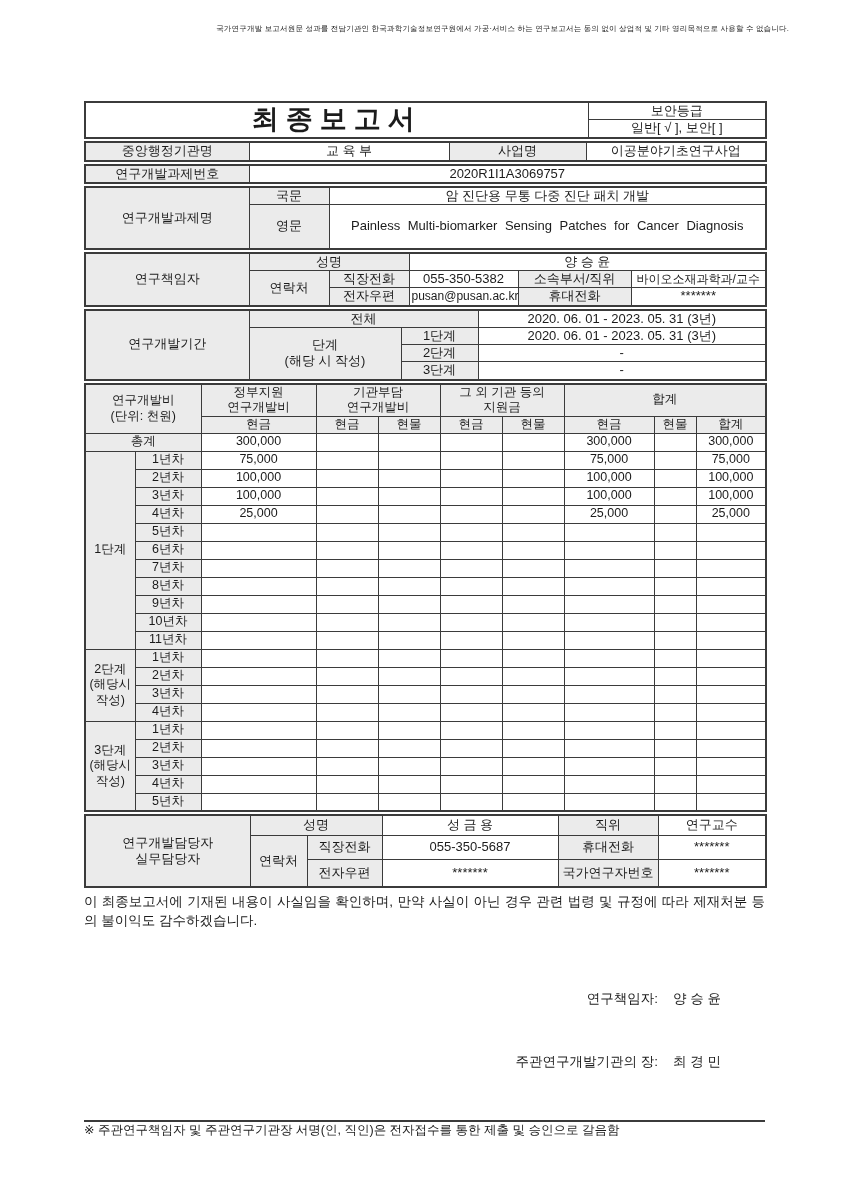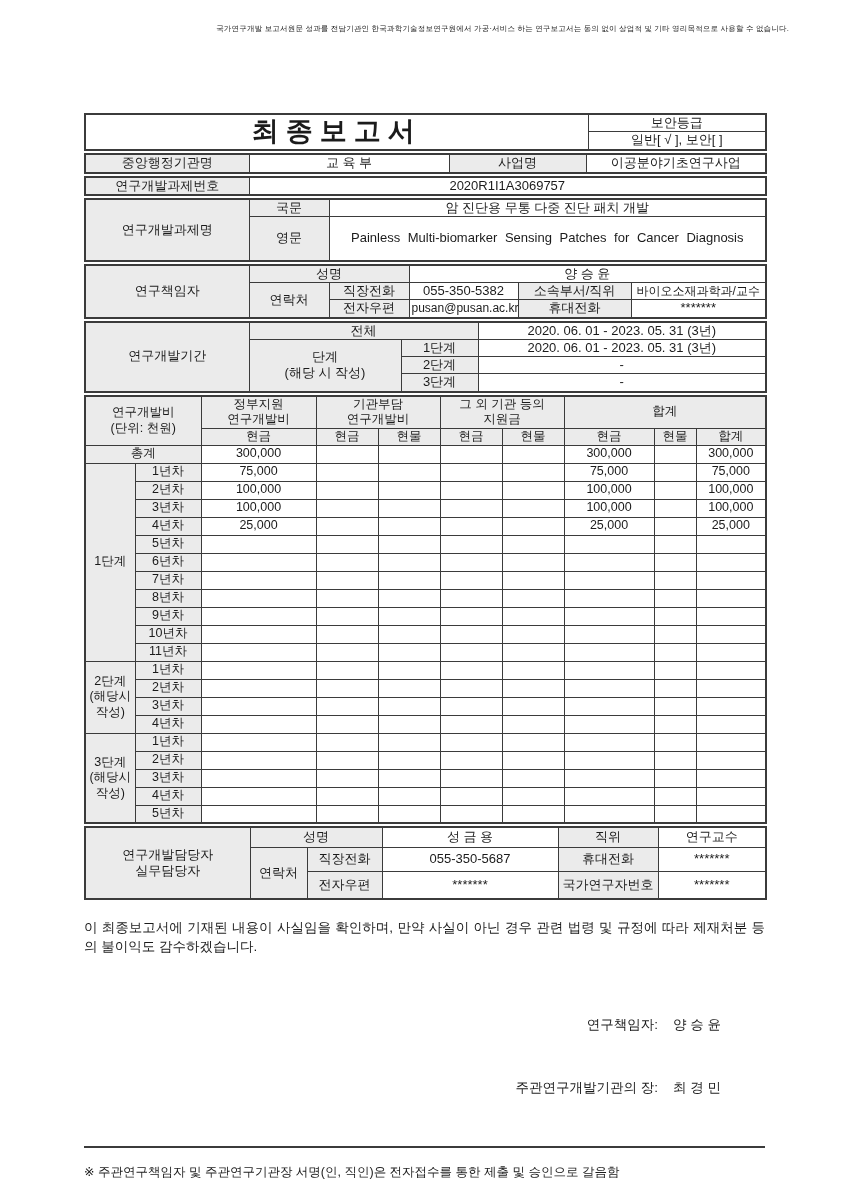--- a/index.html
+++ b/index.html
@@ -1,43 +1,43 @@
 <!DOCTYPE html>
 <html><head>
 <meta charset="utf-8">
 <style>
   html,body{margin:0;padding:0;background:#ffffff;}
   body{width:849px;height:1200px;font-family:"Liberation Sans","DejaVu Sans",sans-serif;color:#1b1b1b;}
   .page{position:relative;width:797px;height:1200px;background:#fff;overflow:hidden;}
   .disclaimer{position:absolute;top:24px;right:8px;font-size:7.5px;letter-spacing:0.2px;color:#1b1b1b;}
   .content{position:absolute;left:84px;top:97px;width:681px;}
   table{border-collapse:collapse;table-layout:fixed;width:681px;margin-top:2px;border:2px solid #3b3b3b;}
-  table.first{margin-top:16px;}
+  table.first{margin-top:4px;}
   td{border:1px solid #3b3b3b;font-size:13px;text-align:center;vertical-align:middle;padding:0 2px;overflow:hidden;line-height:1.25;}
   tr{height:17px;}
   .lbl{background:#ebebeb;}
   .pre{white-space:pre-line;}
   .title-cell{font-size:27px;font-weight:bold;letter-spacing:7px;background:#fff;}
   .sec-cell{font-size:13px;}
   .eng-row{height:44px;}
   .eng{word-spacing:4px;}
   .num{font-size:12.5px;}
   .budget td{font-size:12.5px;}
   .budget .h1{height:30px;}
   .budget tr{height:18px;}
   .budget .hdr2{height:17px;}
   .group-lbl{white-space:pre-line;font-size:12.5px;}
   .contact .r1{height:20px;}
   .contact .r2{height:24px;}
   .contact .r3{height:28px;}
-  .statement{margin-top:18px;font-size:13.5px;line-height:19px;text-align:justify;}
+  .statement{margin-top:4px;font-size:13.5px;line-height:19px;text-align:justify;}
   .dateline{margin-top:4px;font-size:13.5px;text-align:right;padding-right:16px;white-space:pre;}
   .sigs{margin-top:16px;font-size:13.5px;line-height:21px;text-align:right;padding-right:44px;white-space:pre;}
   .rule{margin-top:6px;border-top:2px solid #3b3b3b;}
-  .footnote{margin-top:16px;font-size:12.5px;}
+  .footnote{margin-top:0;font-size:12.5px;}
 </style>
 </head>
 <body>
 
 <div class="page">
 
   <div class="disclaimer">국가연구개발 보고서원문 성과를 전담기관인 한국과학기술정보연구원에서 가공·서비스 하는 연구보고서는 동의 없이 상업적 및 기타 영리목적으로 사용할 수 없습니다.</div>
 
   <div class="content">
 

